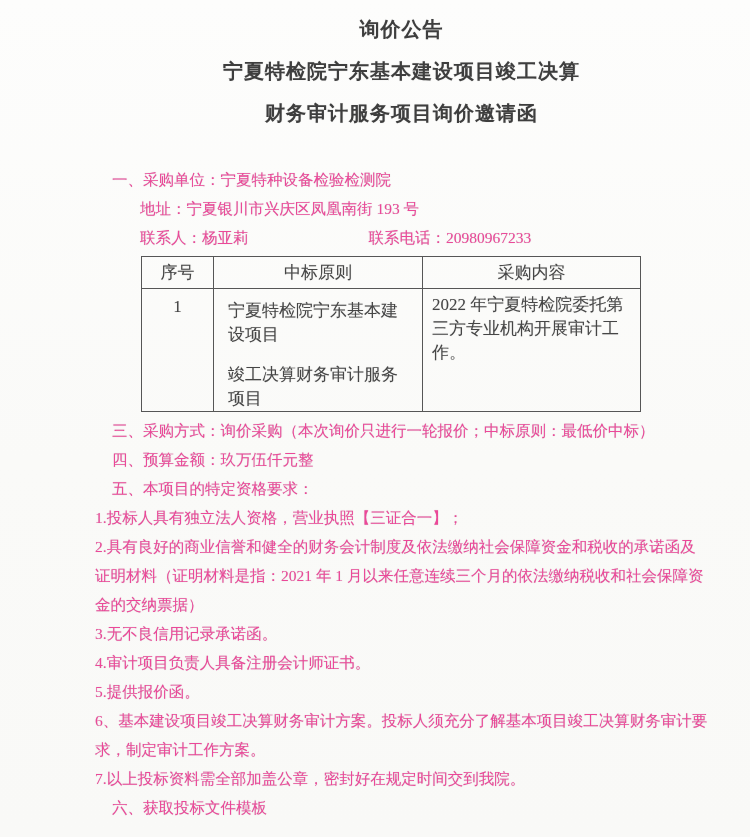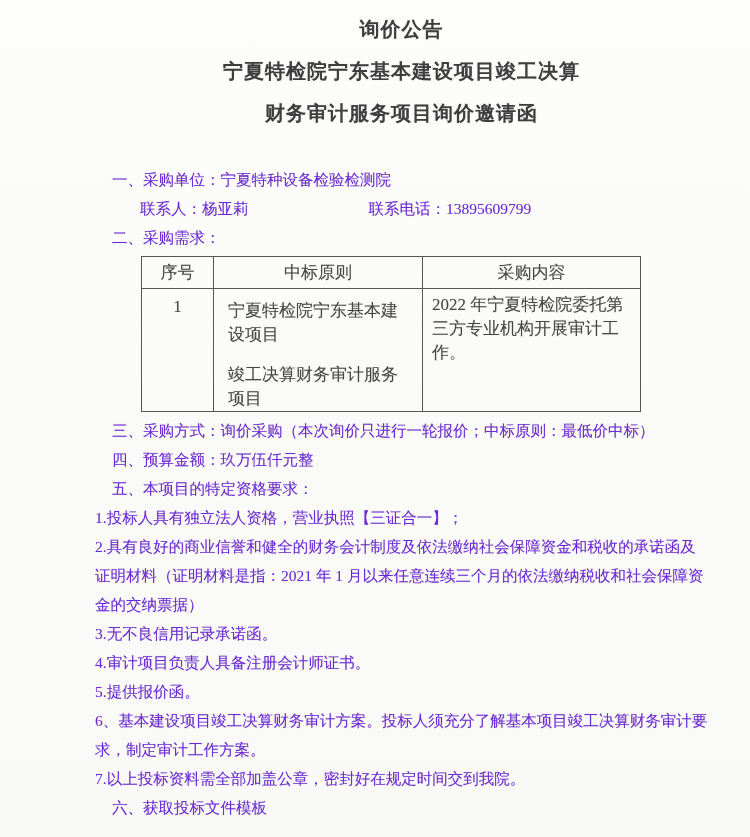--- a/index.html
+++ b/index.html
@@ -25,21 +25,21 @@
     font-weight: bold;
     line-height: 30px;
     color: #3e3e3e;
     letter-spacing: 1px;
   }
   .title + .title { margin-top: 12px; }
   .body { margin-top: 37px; }
   .body p {
     font-size: 15.5px;
     line-height: 29px;
-    color: #6d28d9;
+    color: #ec4899;
   }
   .heading { padding-left: 17px; }
   .indent { padding-left: 45px; }
   .contact-row .phone { display: inline-block; margin-left: 120px; }
   .demand-table {
     border-collapse: collapse;
     margin: 4px 0 4px 46px;
     table-layout: fixed;
     width: 499px;
   }
@@ -69,23 +69,23 @@
 </head>
 <body>
 
 <div class="doc">
   <div class="title">询价公告</div>
   <div class="title">宁夏特检院宁东基本建设项目竣工决算</div>
   <div class="title">财务审计服务项目询价邀请函</div>
 
   <div class="body">
     <p class="heading">一、采购单位：宁夏特种设备检验检测院</p>
-    <p class="indent contact-row"><span>联系人：杨亚莉</span><span class="phone">联系电话：13895609799</span></p>
+    <p class="indent">地址：宁夏银川市兴庆区凤凰南街 193 号</p>
+    <p class="indent contact-row"><span>联系人：杨亚莉</span><span class="phone">联系电话：20980967233</span></p>
 
-    <p class="heading">二、采购需求：</p>
 
     <table class="demand-table">
       <colgroup>
         <col class="col-no">
           <col class="col-name">
           <col class="col-content">
       </colgroup>
       <thead>
         <tr>
           <th>序号</th>

